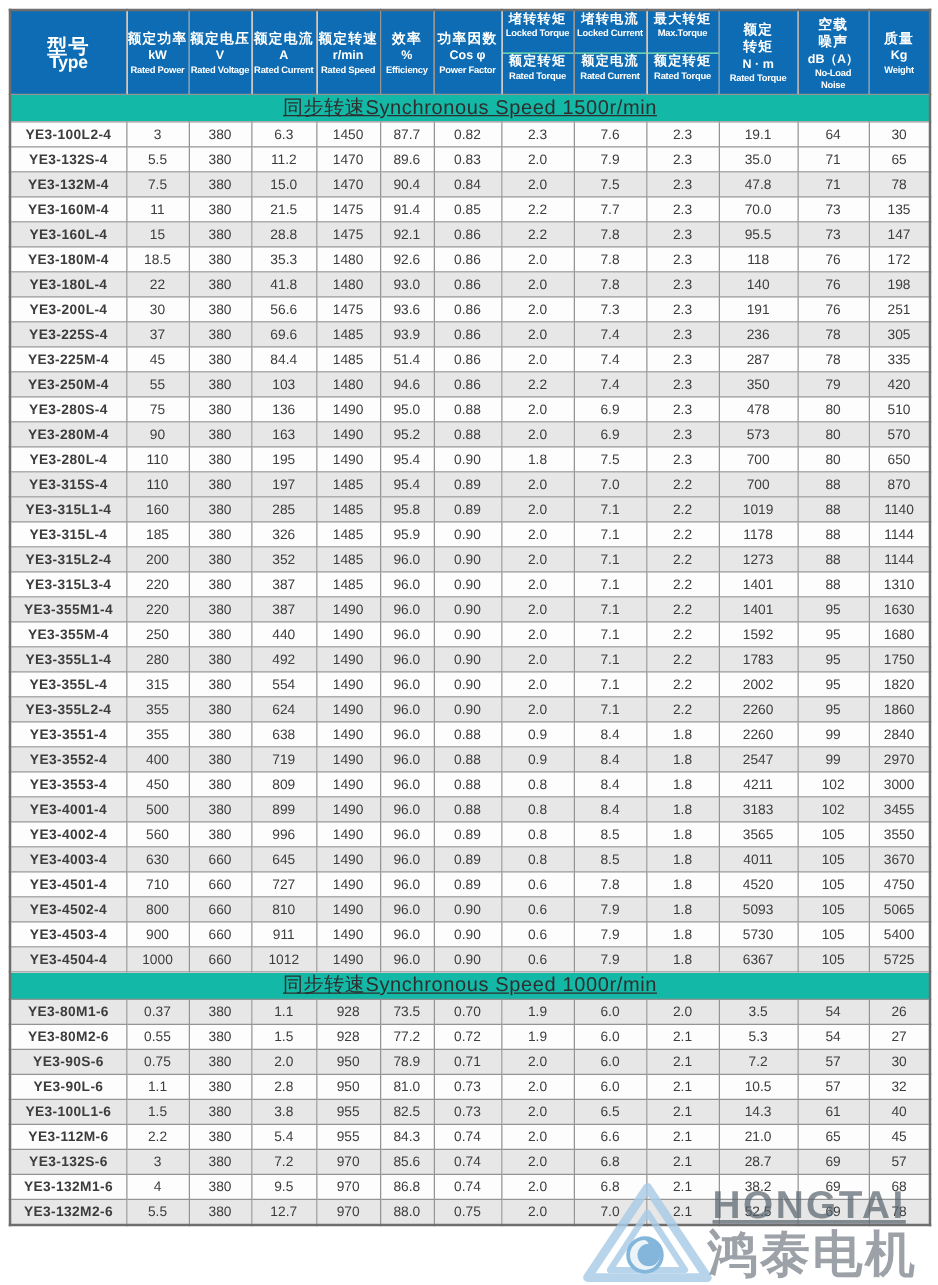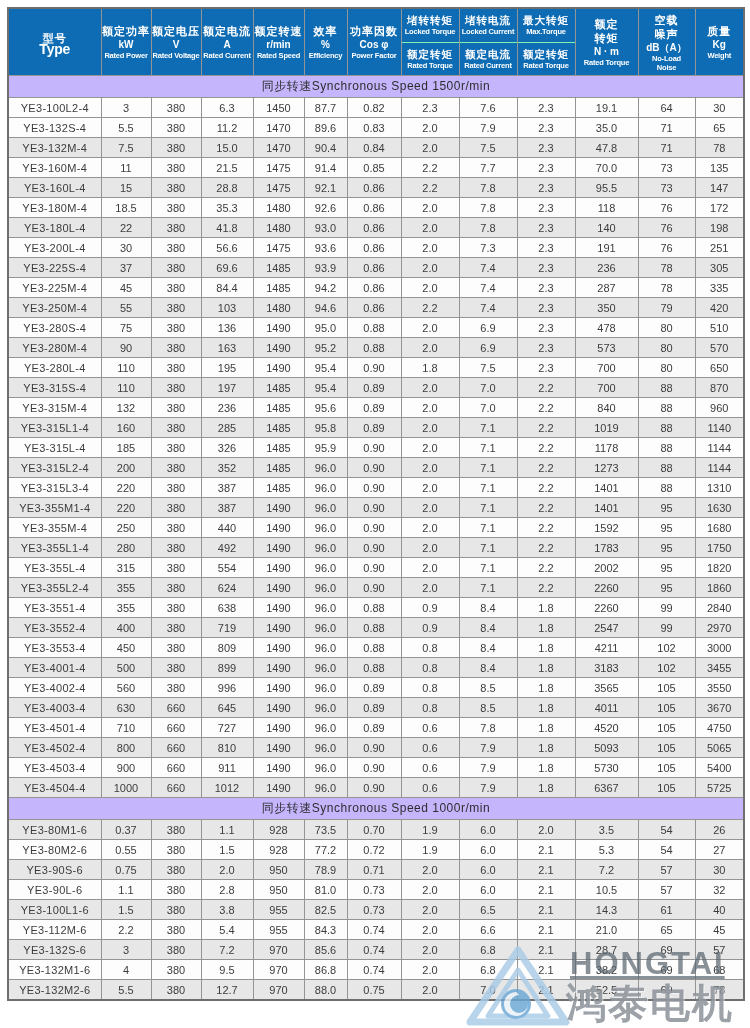--- a/index.html
+++ b/index.html
@@ -19,35 +19,36 @@
     text-align:center;vertical-align:middle;
     overflow:hidden;white-space:nowrap;
   }
   thead th{
     background:#0e6cb4;color:#ffffff;height:66px;
     font-weight:bold;
   }
   .h-cn{font-size:11px;line-height:14px;font-weight:bold;letter-spacing:1px;}
   .h-unit{font-size:10px;line-height:13px;font-weight:bold;}
   .h-en{font-size:7.5px;line-height:9px;font-weight:bold;letter-spacing:-0.2px;}
-  .h-type .h-cn{font-size:11px;}
+  .h-type .h-cn{font-size:16px;}
   .split{display:flex;flex-direction:column;height:66px;}
-  .split .half{flex:1;display:flex;flex-direction:column;justify-content:center;}
+  .split .half{flex:1;display:flex;flex-direction:column;justify-content:flex-start;}
   .split .half + .half{border-top:1px solid #86efac;}
   .split .h-cn{font-size:10.5px;line-height:13px;}
   .split .h-en{font-size:7.5px;line-height:9px;}
   .section-title{
-    height:21px;font-size:12px;color:#2e2e2e;background:#c4b5fd;
+    height:21px;font-size:16px;color:#2e2e2e;background:#14b8a6;
     letter-spacing:0.5px;
+    text-decoration:underline;
   }
   tbody td{
     height:19px;font-size:11px;color:#3c3c3c;background:#fdfdfd;
   }
   tbody tr.alt td{background:#e7e7e7;}
-  .type-cell{letter-spacing:0.3px;}
+  .type-cell{letter-spacing:0.3px;font-weight:bold;}
   
   .watermark{
     position:absolute;left:452px;top:942px;width:298px;height:86px;
     pointer-events:none;z-index:5;
   }
   .wm-en{
     position:absolute;left:118px;top:4px;
     font-size:31px;font-weight:bold;letter-spacing:2px;
     color:rgba(92,102,112,0.72);
     text-decoration:underline;
@@ -309,21 +310,21 @@
         <td>236</td>
         <td>78</td>
         <td>305</td>
       </tr>
       <tr>
         <td class="type-cell">YE3-225M-4</td>
         <td>45</td>
         <td>380</td>
         <td>84.4</td>
         <td>1485</td>
-        <td>94.2</td>
+        <td>51.4</td>
         <td>0.86</td>
         <td>2.0</td>
         <td>7.4</td>
         <td>2.3</td>
         <td>287</td>
         <td>78</td>
         <td>335</td>
       </tr>
       <tr class="alt">
         <td class="type-cell">YE3-250M-4</td>
@@ -392,35 +393,20 @@
         <td>197</td>
         <td>1485</td>
         <td>95.4</td>
         <td>0.89</td>
         <td>2.0</td>
         <td>7.0</td>
         <td>2.2</td>
         <td>700</td>
         <td>88</td>
         <td>870</td>
-      </tr>
-      <tr>
-        <td class="type-cell">YE3-315M-4</td>
-        <td>132</td>
-        <td>380</td>
-        <td>236</td>
-        <td>1485</td>
-        <td>95.6</td>
-        <td>0.89</td>
-        <td>2.0</td>
-        <td>7.0</td>
-        <td>2.2</td>
-        <td>840</td>
-        <td>88</td>
-        <td>960</td>
       </tr>
       <tr class="alt">
         <td class="type-cell">YE3-315L1-4</td>
         <td>160</td>
         <td>380</td>
         <td>285</td>
         <td>1485</td>
         <td>95.8</td>
         <td>0.89</td>
         <td>2.0</td>

